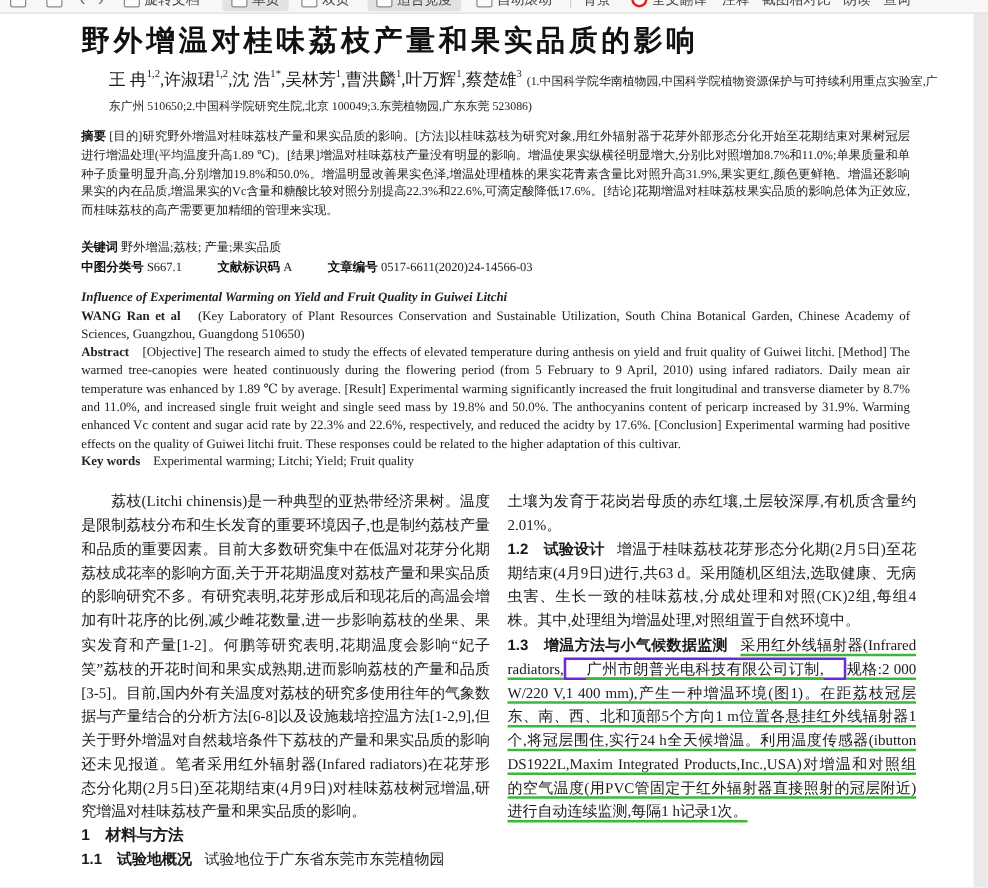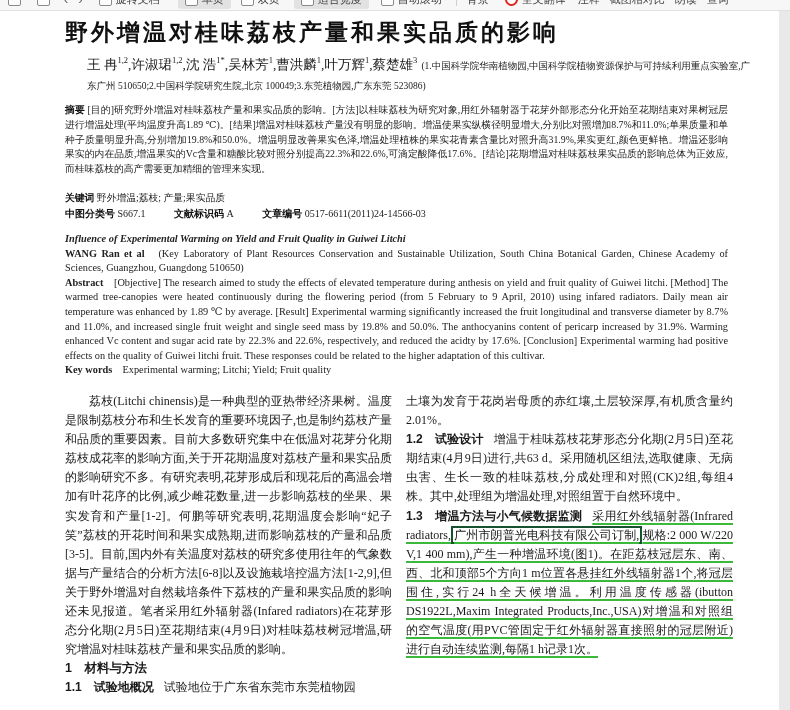--- a/index.html
+++ b/index.html
@@ -46,21 +46,21 @@
 
   .cols{position:absolute;left:65px;top:381px;width:668px;height:318px;display:flex;gap:14px;overflow:hidden;
         font-size:12px;line-height:19.1px;text-align:justify;}
   .col{width:327px;}
   .col p{margin:0;}
   .indent{text-indent:2em;}
   .h1{font-family:"Liberation Sans","DejaVu Sans",sans-serif;font-weight:bold;font-size:12.5px;}
   .shead{font-family:"Liberation Sans","DejaVu Sans",sans-serif;font-weight:bold;margin-right:10px;}
   .ul-green{text-decoration:underline;text-decoration-color:#3cb83c;text-decoration-thickness:1.5px;
             text-underline-offset:3px;text-decoration-skip-ink:none;}
-  .red-box{border:2px solid #14532d;padding:0 1px;box-decoration-break:clone;-webkit-box-decoration-break:clone;}
+  .red-box{border:2px solid #6d28d9;padding:0 16px;box-decoration-break:clone;-webkit-box-decoration-break:clone;}
   sup{font-size:8px;line-height:0;}
 </style>
 </head>
 <body>
 
 <div class="screen">
 
   <div class="toolbar">
     <div class="tb-row">
       <span class="tb-icon" style="margin-left:8px"></span>
@@ -130,21 +130,21 @@
       <span class="lbl">关键词</span>
       <span>野外增温;荔枝; 产量;果实品质</span>
     </div>
 
     <div class="blk clc">
       <span class="lbl">中图分类号</span>
       <span class="v">S667.1</span>
       <span class="lbl">文献标识码</span>
       <span class="v">A</span>
       <span class="lbl">文章编号</span>
-      <span class="v">0517-6611(2011)24-14566-03</span>
+      <span class="v">0517-6611(2020)24-14566-03</span>
     </div>
 
     <div class="blk english">
       <div class="en-title">Influence of Experimental Warming on Yield and Fruit Quality in Guiwei Litchi</div>
       <div><b>WANG Ran et al</b>　<span>(Key Laboratory of Plant Resources Conservation and Sustainable Utilization, South China Botanical Garden, Chinese Academy of Sciences, Guangzhou, Guangdong 510650)</span></div>
       <div><b>Abstract</b>　<span>[Objective] The research aimed to study the effects of elevated temperature during anthesis on yield and fruit quality of Guiwei litchi. [Method] The warmed tree-canopies were heated continuously during the flowering period (from 5 February to 9 April, 2010) using infared radiators. Daily mean air temperature was enhanced by 1.89 ℃ by average. [Result] Experimental warming significantly increased the fruit longitudinal and transverse diameter by 8.7% and 11.0%, and increased single fruit weight and single seed mass by 19.8% and 50.0%. The anthocyanins content of pericarp increased by 31.9%. Warming enhanced Vc content and sugar acid rate by 22.3% and 22.6%, respectively, and reduced the acidty by 17.6%. [Conclusion] Experimental warming had positive effects on the quality of Guiwei litchi fruit. These responses could be related to the higher adaptation of this cultivar.</span></div>
       <div><b>Key words</b>　<span>Experimental warming; Litchi; Yield; Fruit quality</span></div>
     </div>
 
     <div class="cols">

